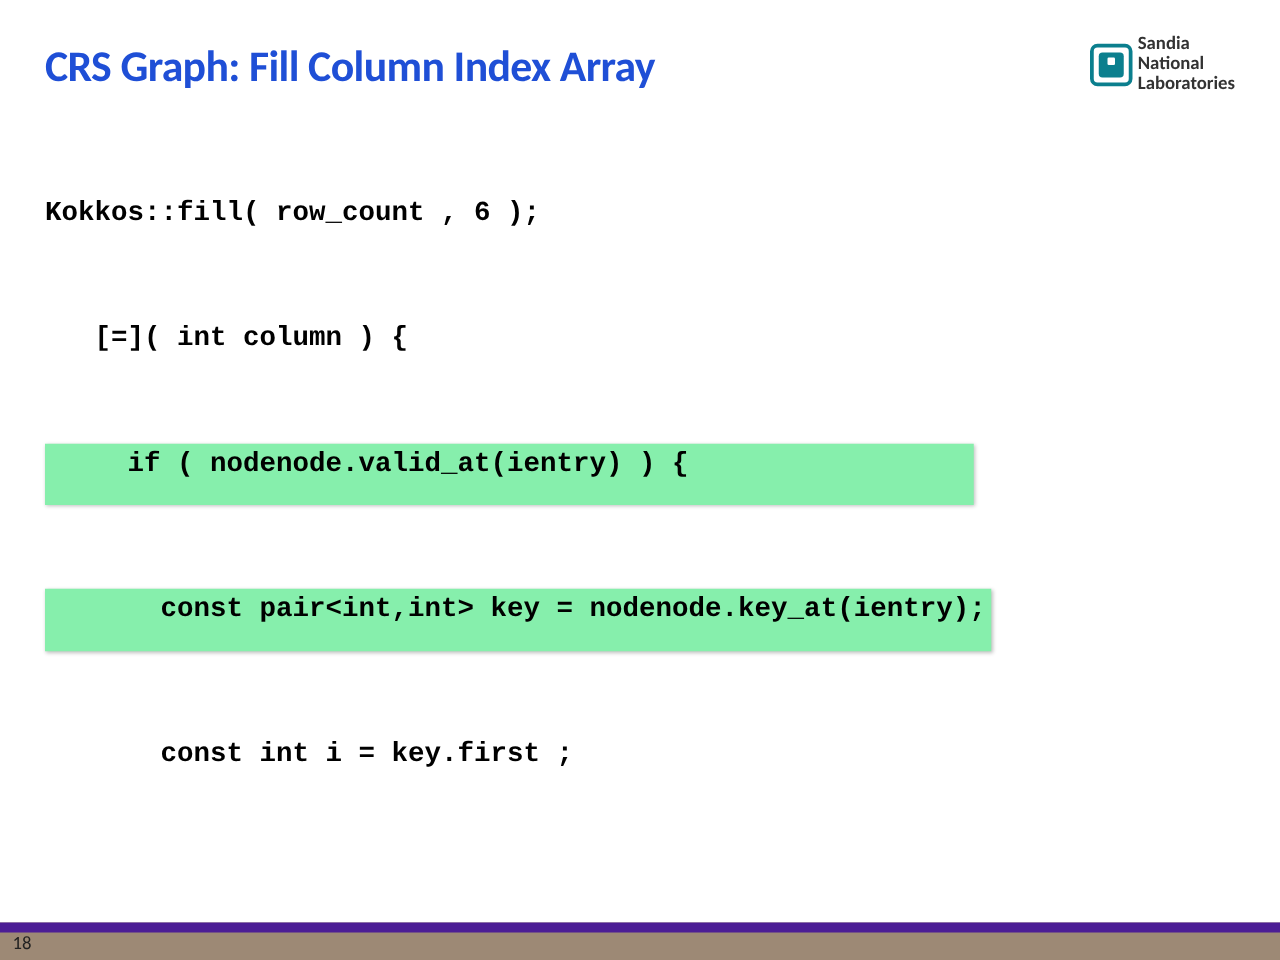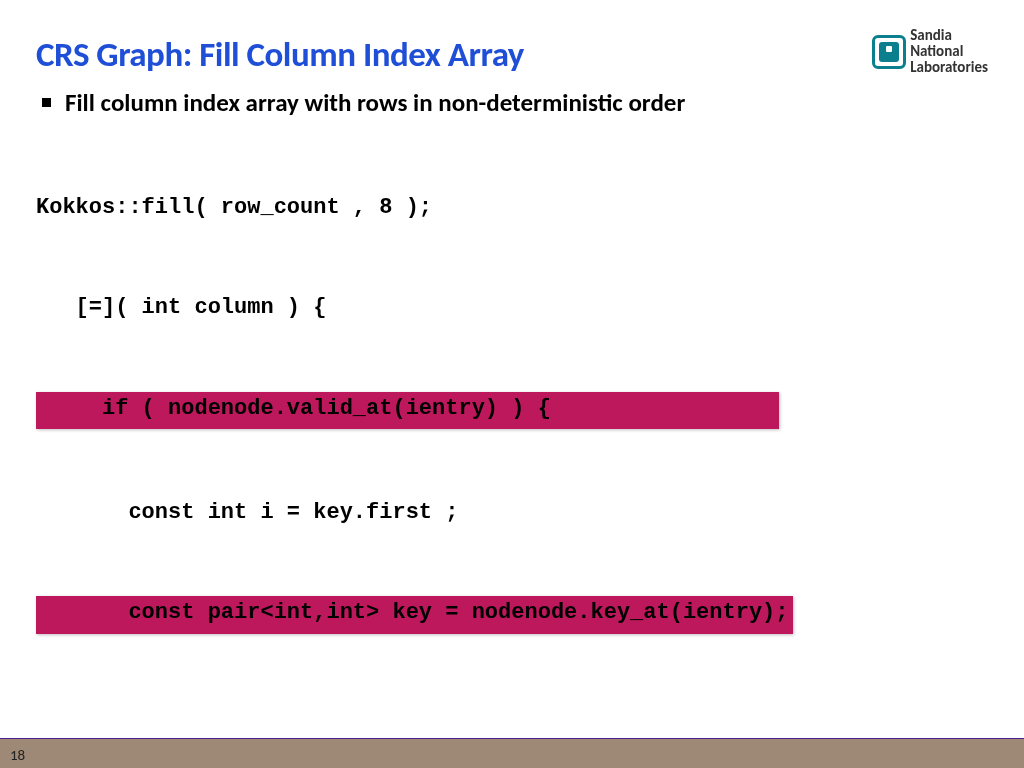--- a/index.html
+++ b/index.html
@@ -87,34 +87,34 @@
     font-family: "Courier New", monospace;
     font-size: 22px;
     font-weight: 700;
     color: #000;
     line-height: 1.52;
     white-space: pre;
     margin-left: 0;
   }
   .code-line { display: block; }
   .hl {
-    background: #be185d;
+    background: #86efac;
     display: inline-block;
-    padding: 0 4px 4px 0;
+    padding: 0 4px 16px 0;
     box-shadow: 1px 1px 3px rgba(0,0,0,0.25);
   }
   .hl-block {
     margin-left: 0;
   }
   .footer-stripe {
     position: absolute;
     left: 0; right: 0; bottom: 0;
     height: 30px;
     background: #9d8975;
-    border-top: 1px solid #4c1d95;
+    border-top: 8px solid #4c1d95;
   }
   .page-num {
     position: absolute;
     left: 10px;
     bottom: 4px;
     font-size: 15px;
     color: #222;
   }
 </style>
 </head>
@@ -127,31 +127,27 @@
     <div class="logo-wrap">
       <div class="logo-box"></div>
       <div class="logo-text">
         <div>Sandia</div>
         <div>National</div>
         <div>Laboratories</div>
       </div>
     </div>
   </div>
 
-  <div class="bullet">
-    <div class="bullet-marker"></div>
-    <div class="bullet-text">Fill column index array with rows in non-deterministic order</div>
-  </div>
 
   <div class="code">
-    <span class="code-line">Kokkos::fill( row_count , 8 );</span>
+    <span class="code-line">Kokkos::fill( row_count , 6 );</span>
     <span class="code-line">   [=]( int column ) {</span>
     <span class="code-line hl-block"><span class="hl">     if ( nodenode.valid_at(ientry) ) {                 </span></span>
+    <span class="code-line hl-block"><span class="hl">       const pair&lt;int,int&gt; key = nodenode.key_at(ientry);</span></span>
     <span class="code-line">       const int i = key.first ;</span>
-    <span class="code-line hl-block"><span class="hl">       const pair&lt;int,int&gt; key = nodenode.key_at(ientry);</span></span>
     
     
     
     
     
     
     
     
     
   </div>

